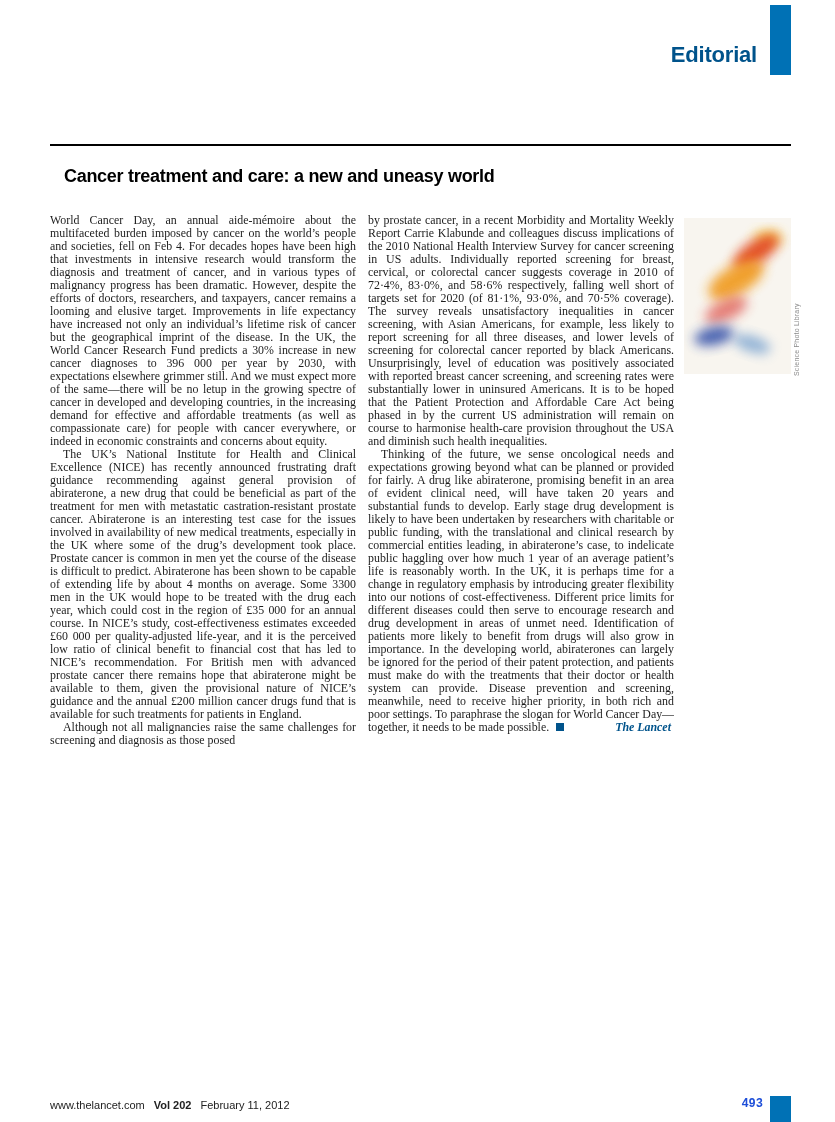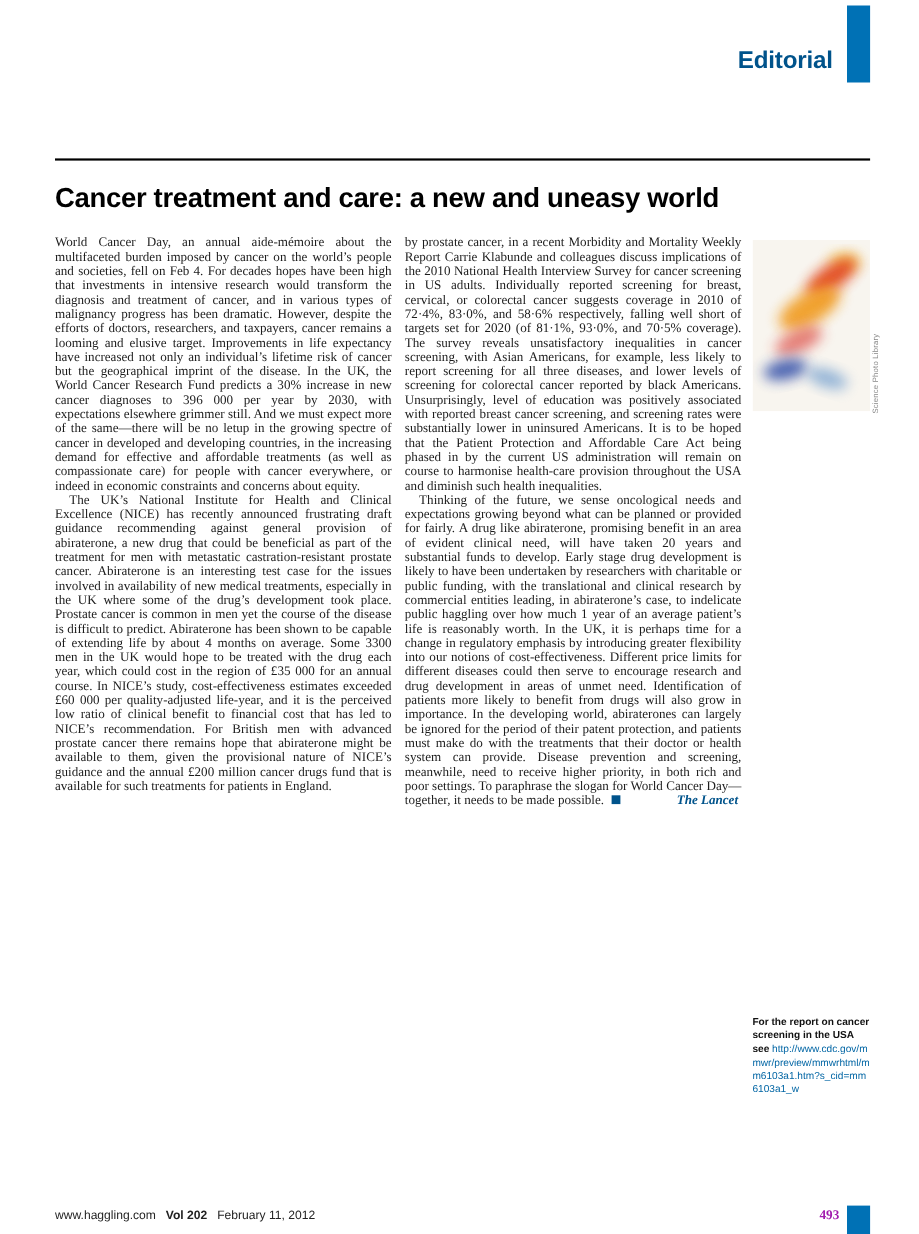--- a/index.html
+++ b/index.html
@@ -18,23 +18,23 @@
     position:absolute; top:42px; right:78px;
     font-family:"Liberation Sans", sans-serif; font-weight:bold;
     font-size:22px; color:#00538b; letter-spacing:-0.2px;
   }
 
   
   .header-rule { position:absolute; left:50px; top:144px; width:741px; height:2px; background:#000; }
 
   
   .article-title {
-    position:absolute; left:50px; top:166px; margin:0;
+    position:absolute; left:64px; top:166px; margin:0;
     font-family:"Liberation Sans", sans-serif; font-weight:bold;
-    font-size:25px; color:#000; letter-spacing:-0.3px;text-align:center;
+    font-size:18px; color:#000; letter-spacing:-0.3px;text-align:center;
   }
 
   
   .col {
     position:absolute; top:214px; width:306px;
     text-align:justify; font-size:11.9px; line-height:13px; color:#1c1c1c;
   }
   .col-left { left:50px; }
   .col-right { left:368px;font-family:Liberation Serif, serif; }
   .col p { margin:0; }
@@ -64,40 +64,41 @@
   
   .footer-left {
     position:absolute; left:50px; top:1099px;
     font-family:"Liberation Sans", sans-serif; font-size:11px; color:#222;
   }
   .footer-left .site { }
   .footer-left .vol { font-weight:bold; margin-left:9px; }
   .footer-left .date { margin-left:9px;margin-top:40px; }
   .page-number {
     position:absolute; right:72px; top:1097px;
-    font-family:Liberation Serif, serif; font-size:12px; font-weight:bold; color:#a21caf;
+    font-family:Liberation Mono, monospace; font-size:12px; font-weight:bold; color:#1d4ed8;
   }
 </style>
 </head>
 <body>
 
 <div class="page">
 
   <div class="corner-bar top"></div>
   <div class="corner-bar bottom"></div>
 
   <div class="section-label">Editorial</div>
 
   <div class="header-rule"></div>
 
   <h1 class="article-title">Cancer treatment and care: a new and uneasy world</h1>
 
   <div class="col col-left">
     <p>World Cancer Day, an annual aide-mémoire about the multifaceted burden imposed by cancer on the world’s people and societies, fell on Feb 4. For decades hopes have been high that investments in intensive research would transform the diagnosis and treatment of cancer, and in various types of malignancy progress has been dramatic. However, despite the efforts of doctors, researchers, and taxpayers, cancer remains a looming and elusive target. Improvements in life expectancy have increased not only an individual’s lifetime risk of cancer but the geographical imprint of the disease. In the UK, the World Cancer Research Fund predicts a 30% increase in new cancer diagnoses to 396 000 per year by 2030, with expectations elsewhere grimmer still. And we must expect more of the same—there will be no letup in the growing spectre of cancer in developed and developing countries, in the increasing demand for effective and affordable treatments (as well as compassionate care) for people with cancer everywhere, or indeed in economic constraints and concerns about equity.</p>
     <p class="indent">The UK’s National Institute for Health and Clinical Excellence (NICE) has recently announced frustrating draft guidance recommending against general provision of abiraterone, a new drug that could be beneficial as part of the treatment for men with metastatic castration-resistant prostate cancer. Abiraterone is an interesting test case for the issues involved in availability of new medical treatments, especially in the UK where some of the drug’s development took place. Prostate cancer is common in men yet the course of the disease is difficult to predict. Abiraterone has been shown to be capable of extending life by about 4 months on average. Some 3300 men in the UK would hope to be treated with the drug each year, which could cost in the region of £35 000 for an annual course. In NICE’s study, cost-effectiveness estimates exceeded £60 000 per quality-adjusted life-year, and it is the perceived low ratio of clinical benefit to financial cost that has led to NICE’s recommendation. For British men with advanced prostate cancer there remains hope that abiraterone might be available to them, given the provisional nature of NICE’s guidance and the annual £200 million cancer drugs fund that is available for such treatments for patients in England.</p>
+    <p class="indent">Although not all malignancies raise the same challenges for screening and diagnosis as those posed</p>
   </div>
 
   <div class="col col-right">
     <p>by prostate cancer, in a recent Morbidity and Mortality Weekly Report Carrie Klabunde and colleagues discuss implications of the 2010 National Health Interview Survey for cancer screening in US adults. Individually reported screening for breast, cervical, or colorectal cancer suggests coverage in 2010 of 72·4%, 83·0%, and 58·6% respectively, falling well short of targets set for 2020 (of 81·1%, 93·0%, and 70·5% coverage). The survey reveals unsatisfactory inequalities in cancer screening, with Asian Americans, for example, less likely to report screening for all three diseases, and lower levels of screening for colorectal cancer reported by black Americans. Unsurprisingly, level of education was positively associated with reported breast cancer screening, and screening rates were substantially lower in uninsured Americans. It is to be hoped that the Patient Protection and Affordable Care Act being phased in by the current US administration will remain on course to harmonise health-care provision throughout the USA and diminish such health inequalities.</p>
     <p class="indent"><span>Thinking of the future, we sense oncological needs and expectations growing beyond what can be planned or provided for fairly. A drug like abiraterone, promising benefit in an area of evident clinical need, will have taken 20 years and substantial funds to develop. Early stage drug development is likely to have been undertaken by researchers with charitable or public funding, with the translational and clinical research by commercial entities leading, in abiraterone’s case, to indelicate public haggling over how much 1 year of an average patient’s life is reasonably worth. In the UK, it is perhaps time for a change in regulatory emphasis by introducing greater flexibility into our notions of cost-effectiveness. Different price limits for different diseases could then serve to encourage research and drug development in areas of unmet need. Identification of patients more likely to benefit from drugs will also grow in importance. In the developing world, abiraterones can largely be ignored for the period of their patent protection, and patients must make do with the treatments that their doctor or health system can provide. Disease prevention and screening, meanwhile, need to receive higher priority, in both rich and poor settings. To paraphrase the slogan for World Cancer Day—together, it needs to be made possible.</span><span class="signoff-square"></span><span class="signoff">The Lancet</span></p>
   </div>
 
   <div class="margin-col">
     <div class="figure">
       <svg viewBox="0 0 107 156" xmlns="http://www.w3.org/2000/svg">
@@ -111,22 +112,21 @@
         <ellipse cx="72" cy="34" rx="27" ry="11" fill="#e2491c" opacity="0.95" transform="rotate(-35 72 34)" filter="url(#soft)"></ellipse>
         <ellipse cx="52" cy="62" rx="31" ry="14" fill="#f09a1e" opacity="0.9" transform="rotate(-30 52 62)" filter="url(#soft)"></ellipse>
         <ellipse cx="42" cy="92" rx="23" ry="10" fill="#d8302a" opacity="0.6" transform="rotate(-25 42 92)" filter="url(#soft)"></ellipse>
         <ellipse cx="30" cy="118" rx="20" ry="9" fill="#2b49a6" opacity="0.85" transform="rotate(-12 30 118)" filter="url(#soft)"></ellipse>
         <ellipse cx="68" cy="126" rx="19" ry="8" fill="#3f7ec2" opacity="0.55" transform="rotate(18 68 126)" filter="url(#soft)"></ellipse>
       </svg>
     </div>
     <div class="credit">Science Photo Library</div>
 
     <div class="notes">
-      <p class="note"><span class="note-label">For the report on cancer screening in the USA see</span> <span class="note-url">http://www.cdc.gov/mmwr/preview/mmwrhtml/mm6103a1.htm?s_cid=mm6103a1_w</span></p>
     </div>
   </div>
 
   <div class="footer-left">
-    <span class="site">www.haggling.com</span><span class="vol">Vol 202</span><span class="date">February 11, 2012</span>
+    <span class="site">www.thelancet.com</span><span class="vol">Vol 202</span><span class="date">February 11, 2012</span>
   </div>
   <div class="page-number">493</div>
 
 </div>
 
 </body></html>

